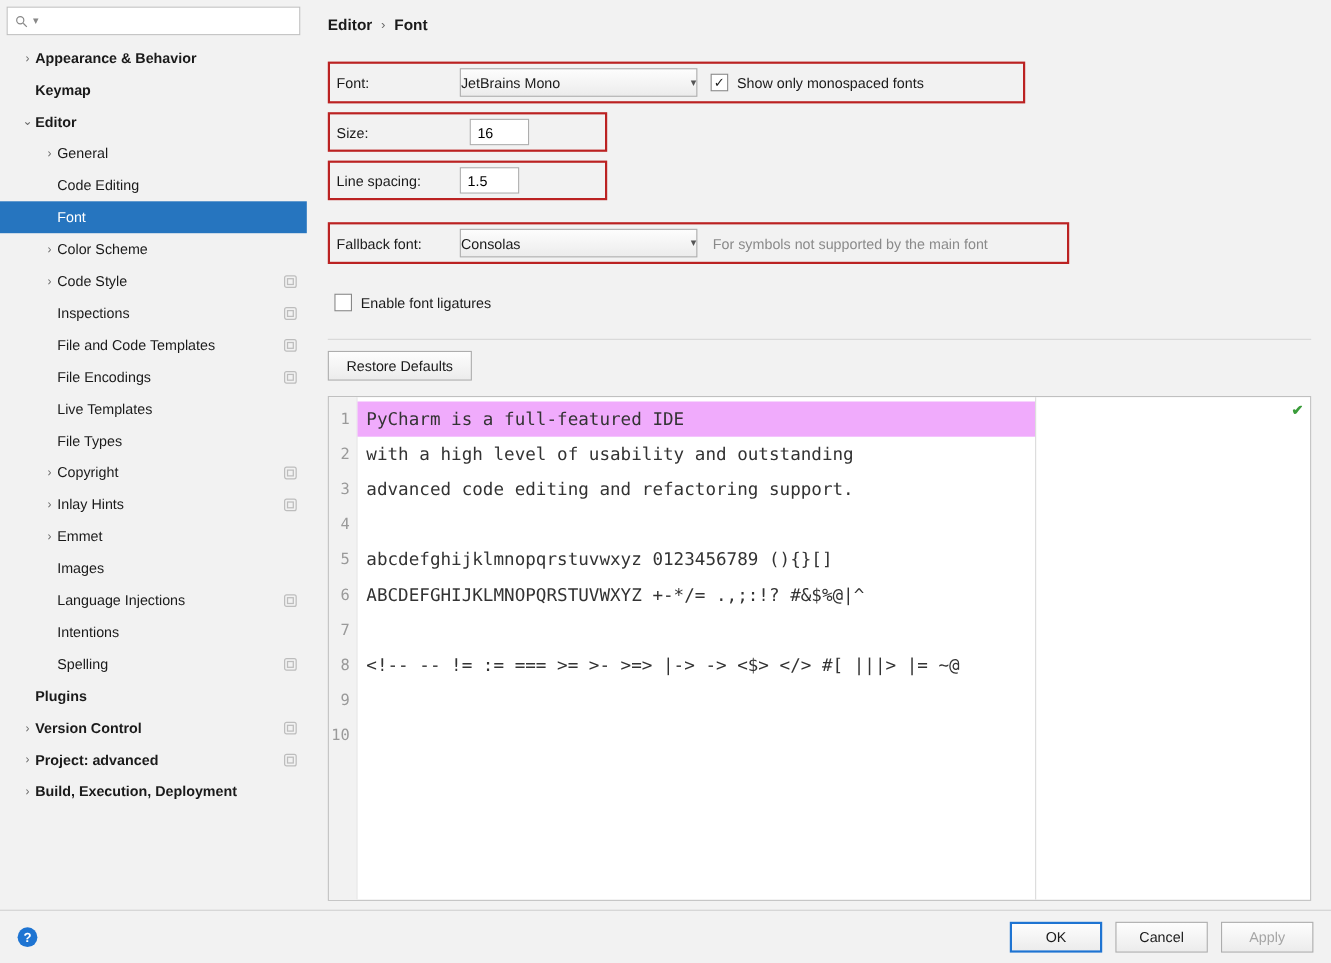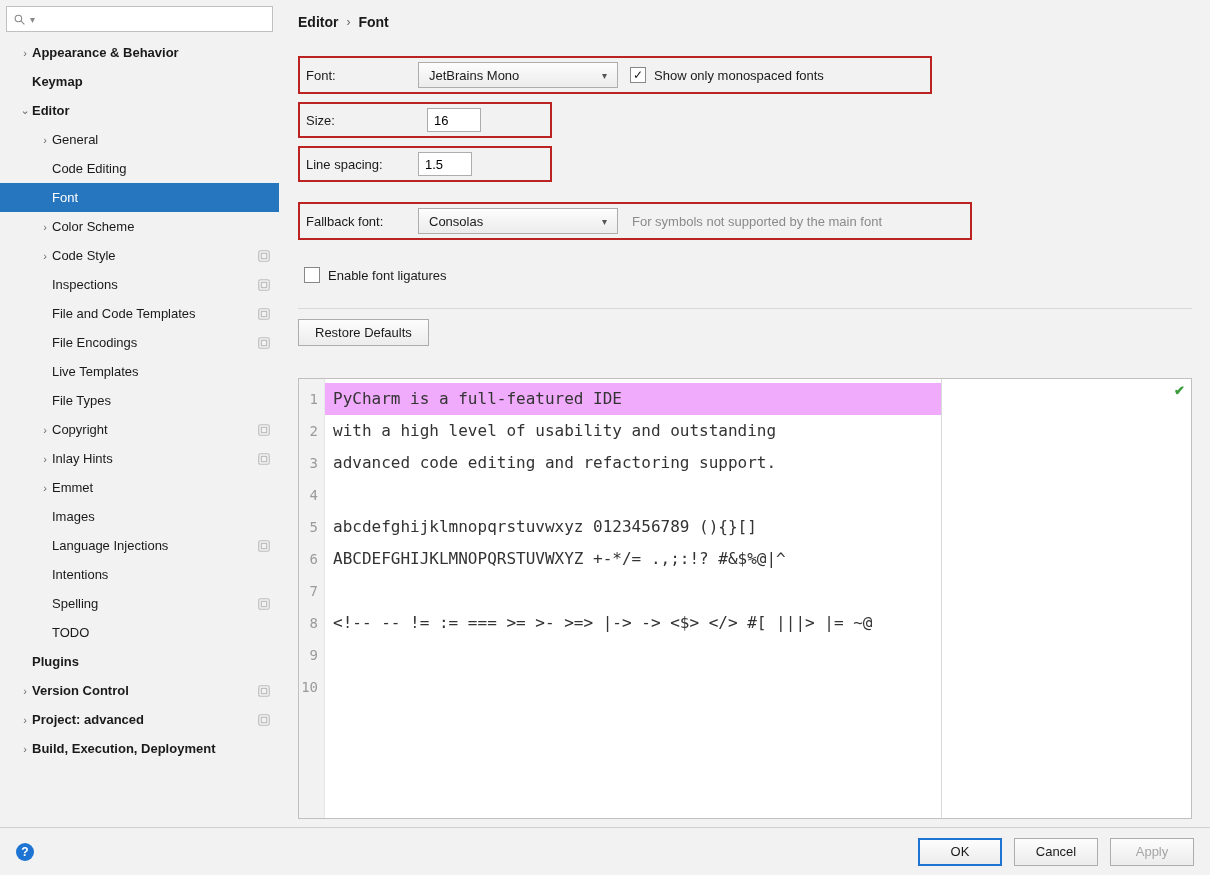--- a/index.html
+++ b/index.html
@@ -92,22 +92,22 @@
   .hl-red.small { width: 254px; }
   .hl-red.large { width: 674px; }
   .form-label { width: 100px; }
   .select {
     display: inline-flex;
     align-items: center;
     justify-content: space-between;
     background: linear-gradient(#fdfdfd,#ececec);
     border: 1px solid #adadad;
     height: 26px;
-    padding: 0 10px;
-    width: 200px;
+    padding: 0 0;
+    width: 216px;
     font-size: 13px;
   }
   .select .chev { color: #555; font-size: 10px; }
   .num-input {
     background: #fff;
     border: 1px solid #adadad;
     height: 24px;
     width: 54px;
     padding: 0 6px;
     font-size: 13px;
@@ -121,21 +121,21 @@
     font-size: 12px; color: #222;
   }
   .hint { color: #8a8a8a; margin-left: 2px; }
   .restore {
     display:inline-block;
     background: linear-gradient(#fdfdfd,#ececec);
     border: 1px solid #adadad;
     padding: 5px 16px;
     font-size: 13px;
     margin-top: 10px;
-    margin-bottom: 26px;
+    margin-bottom: 8px;
   }
   .hr { border-top: 1px solid #d8d8d8; margin: 10px 0 0 0; width: 100%; }
 
   .preview {
     flex: 1;
     border: 1px solid #c0c0c0;
     background: #fff;
     margin-top: 6px;
     position: relative;
     display: flex;
@@ -316,24 +316,20 @@
           <span class="arrow"></span>
           <span class="label">Intentions</span>
         </div>
         <div class="tree-item lvl1">
           <span class="arrow"></span>
           <span class="label">Spelling</span>
           <span class="badge"><svg viewBox="0 0 16 16" width="14" height="14">
               <rect x="2" y="2" width="12" height="12" rx="2" fill="none" stroke="#bdbdbd" stroke-width="1.3"></rect>
               <rect x="5" y="5" width="6" height="6" fill="none" stroke="#bdbdbd" stroke-width="1.3"></rect>
             </svg></span>
-        </div>
-        <div class="tree-item lvl1">
-          <span class="arrow"></span>
-          <span class="label">TODO</span>
         </div>
         <div class="tree-item lvl0">
           <span class="arrow"></span>
           <span class="label bold">Plugins</span>
         </div>
         <div class="tree-item lvl0">
           <span class="arrow">›</span>
           <span class="label bold">Version Control</span>
           <span class="badge"><svg viewBox="0 0 16 16" width="14" height="14">
               <rect x="2" y="2" width="12" height="12" rx="2" fill="none" stroke="#bdbdbd" stroke-width="1.3"></rect>

